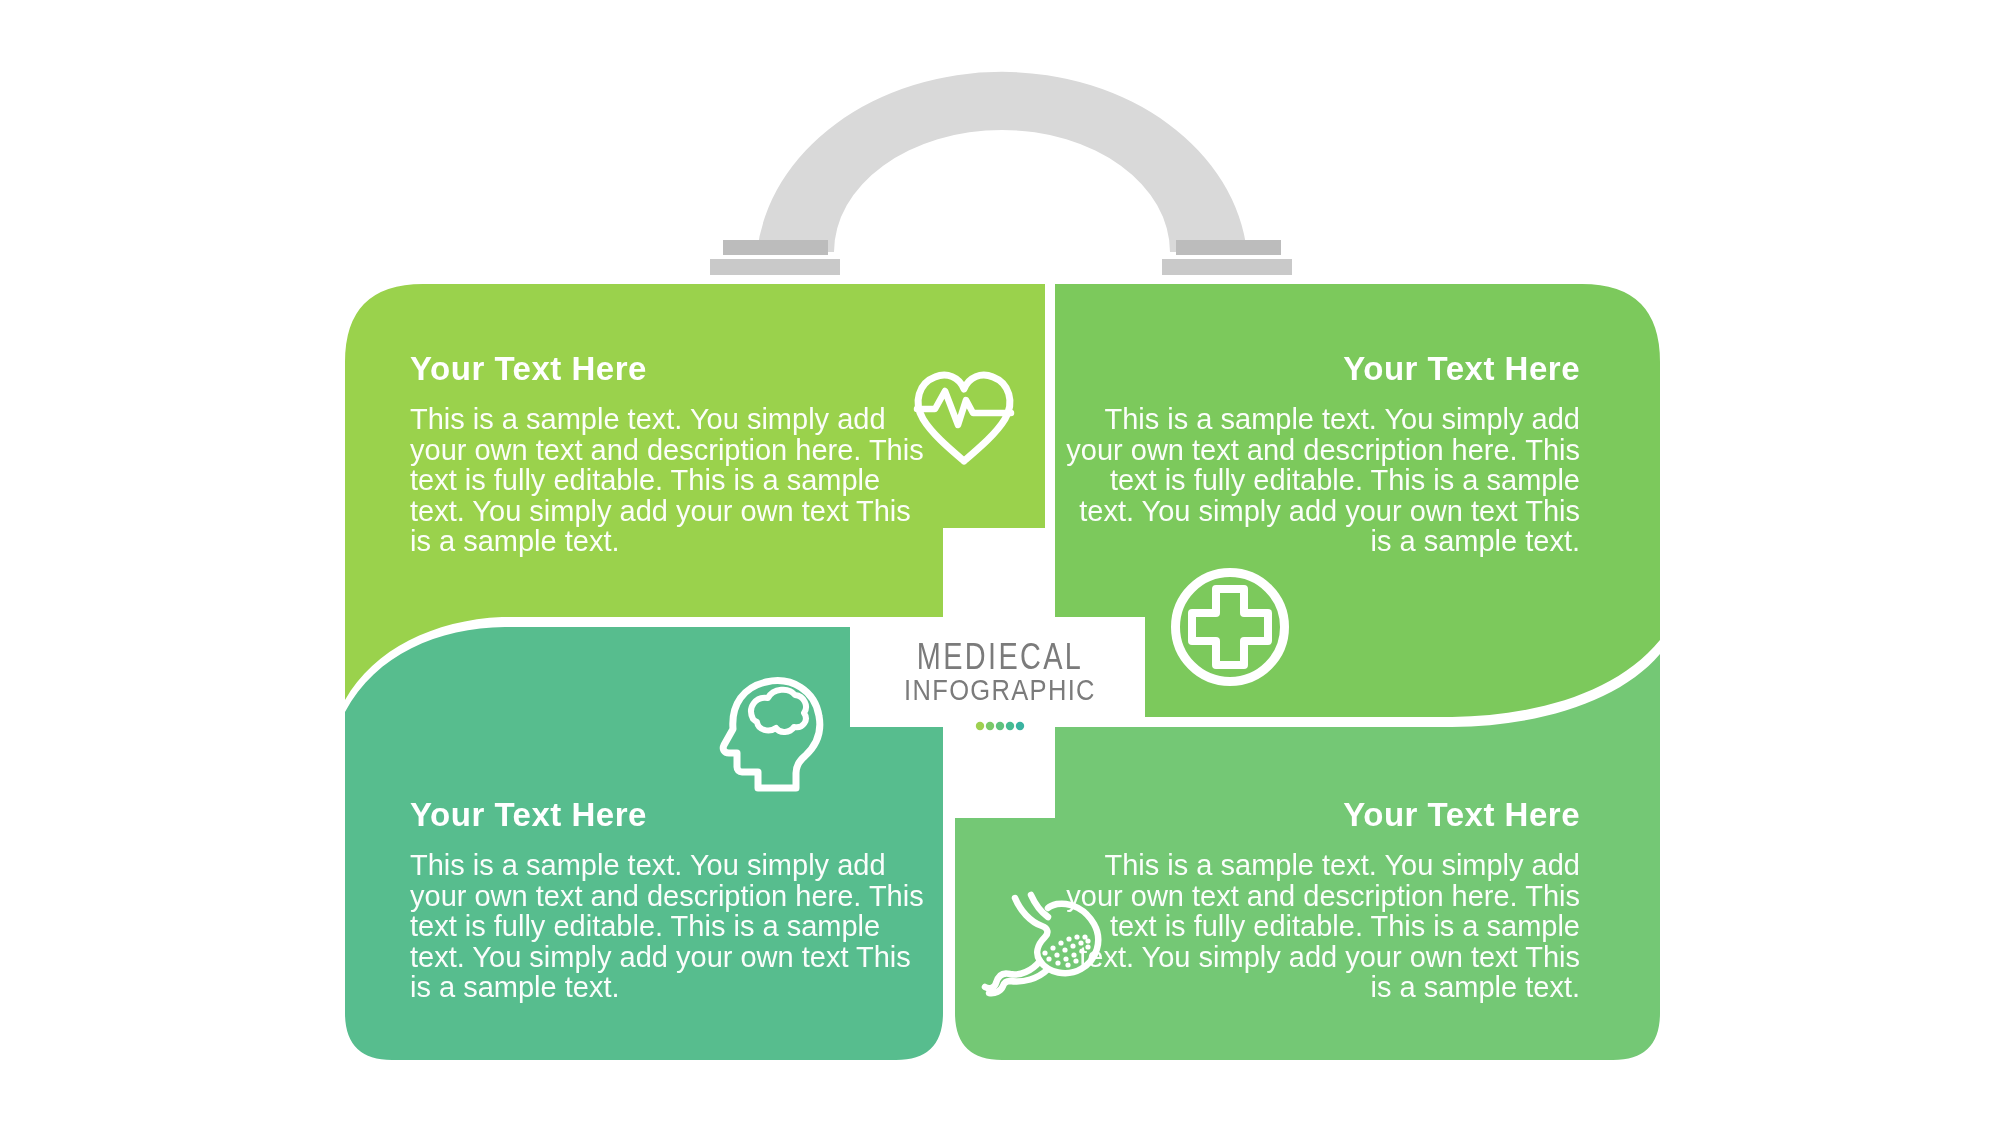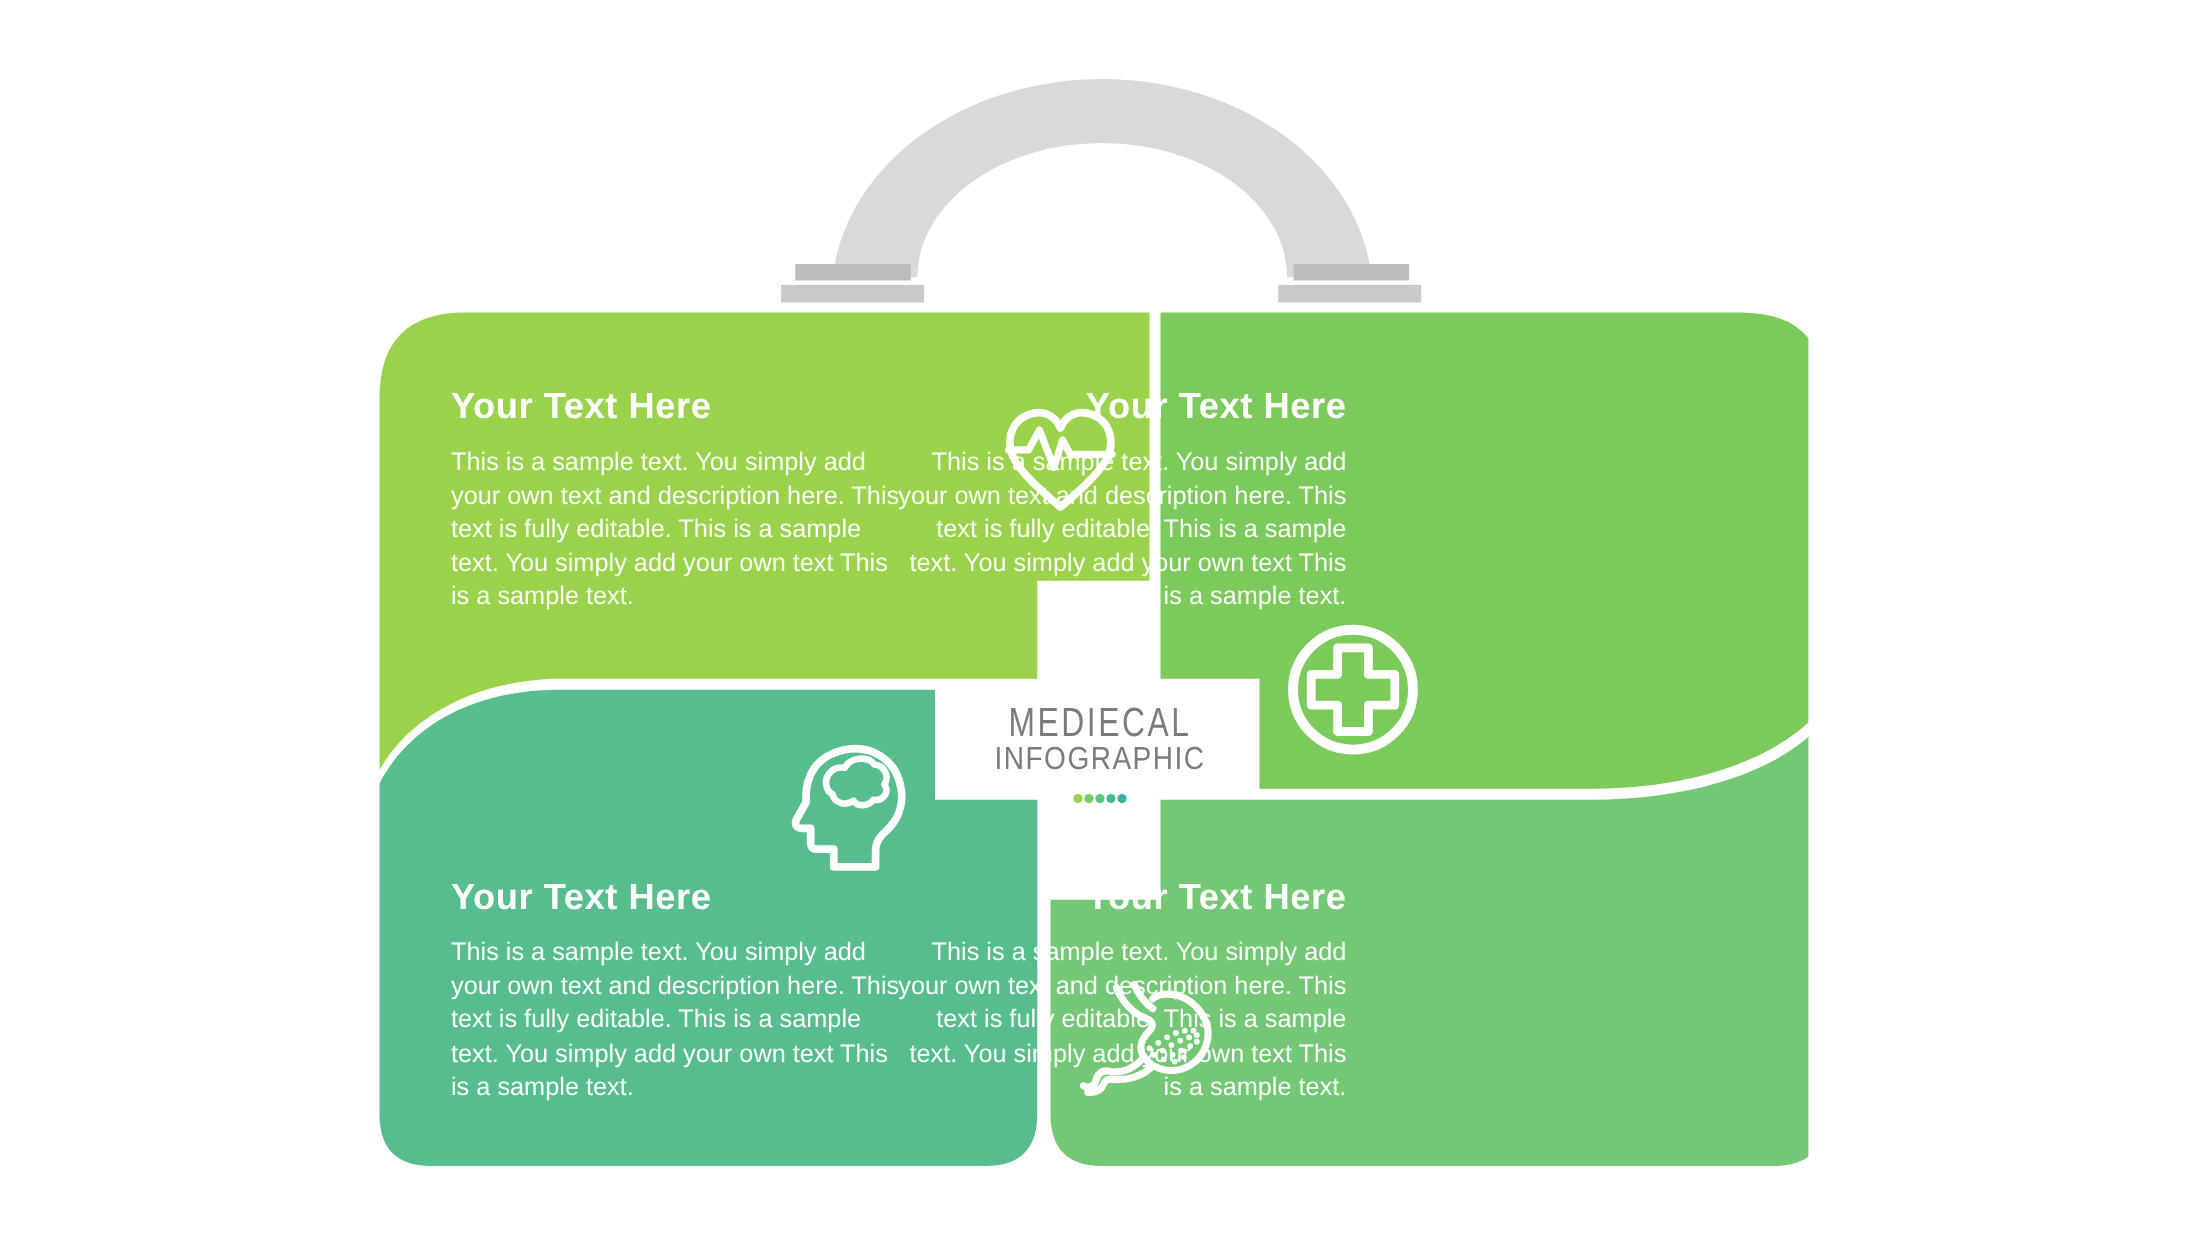--- a/index.html
+++ b/index.html
@@ -1,26 +1,26 @@
 <!DOCTYPE html>
 <html><head>
 <meta charset="utf-8">
 <style>
   html,body{margin:0;padding:0;background:#ffffff;}
   .stage{
-    position:relative;width:1644px;height:1125px;background:#ffffff;overflow:hidden;
+    position:relative;width:2000px;height:1125px;background:#ffffff;overflow:hidden;
     font-family:"Liberation Sans", sans-serif;
   }
   .stage svg{position:absolute;left:0;top:0;}
   .q-text{position:absolute;}
   .q-head{
     color:#ffffff;font-weight:700;font-size:33px;line-height:38px;letter-spacing:.5px;
   }
   .q-body{
-    margin-top:16px;color:rgba(255,255,255,.97);font-size:23px;line-height:30.5px;
+    margin-top:16px;color:rgba(255,255,255,.97);font-size:29px;line-height:30.5px;
     white-space:pre;
   }
   .align-left{text-align:left;}
   .align-right{text-align:right;}
   .center-title{
     position:absolute;left:800px;width:400px;top:636px;text-align:center;
     color:#7b7b7b;font-size:37px;letter-spacing:3px;font-weight:400;
     transform:scaleX(.78);
   }
   .center-subtitle{

